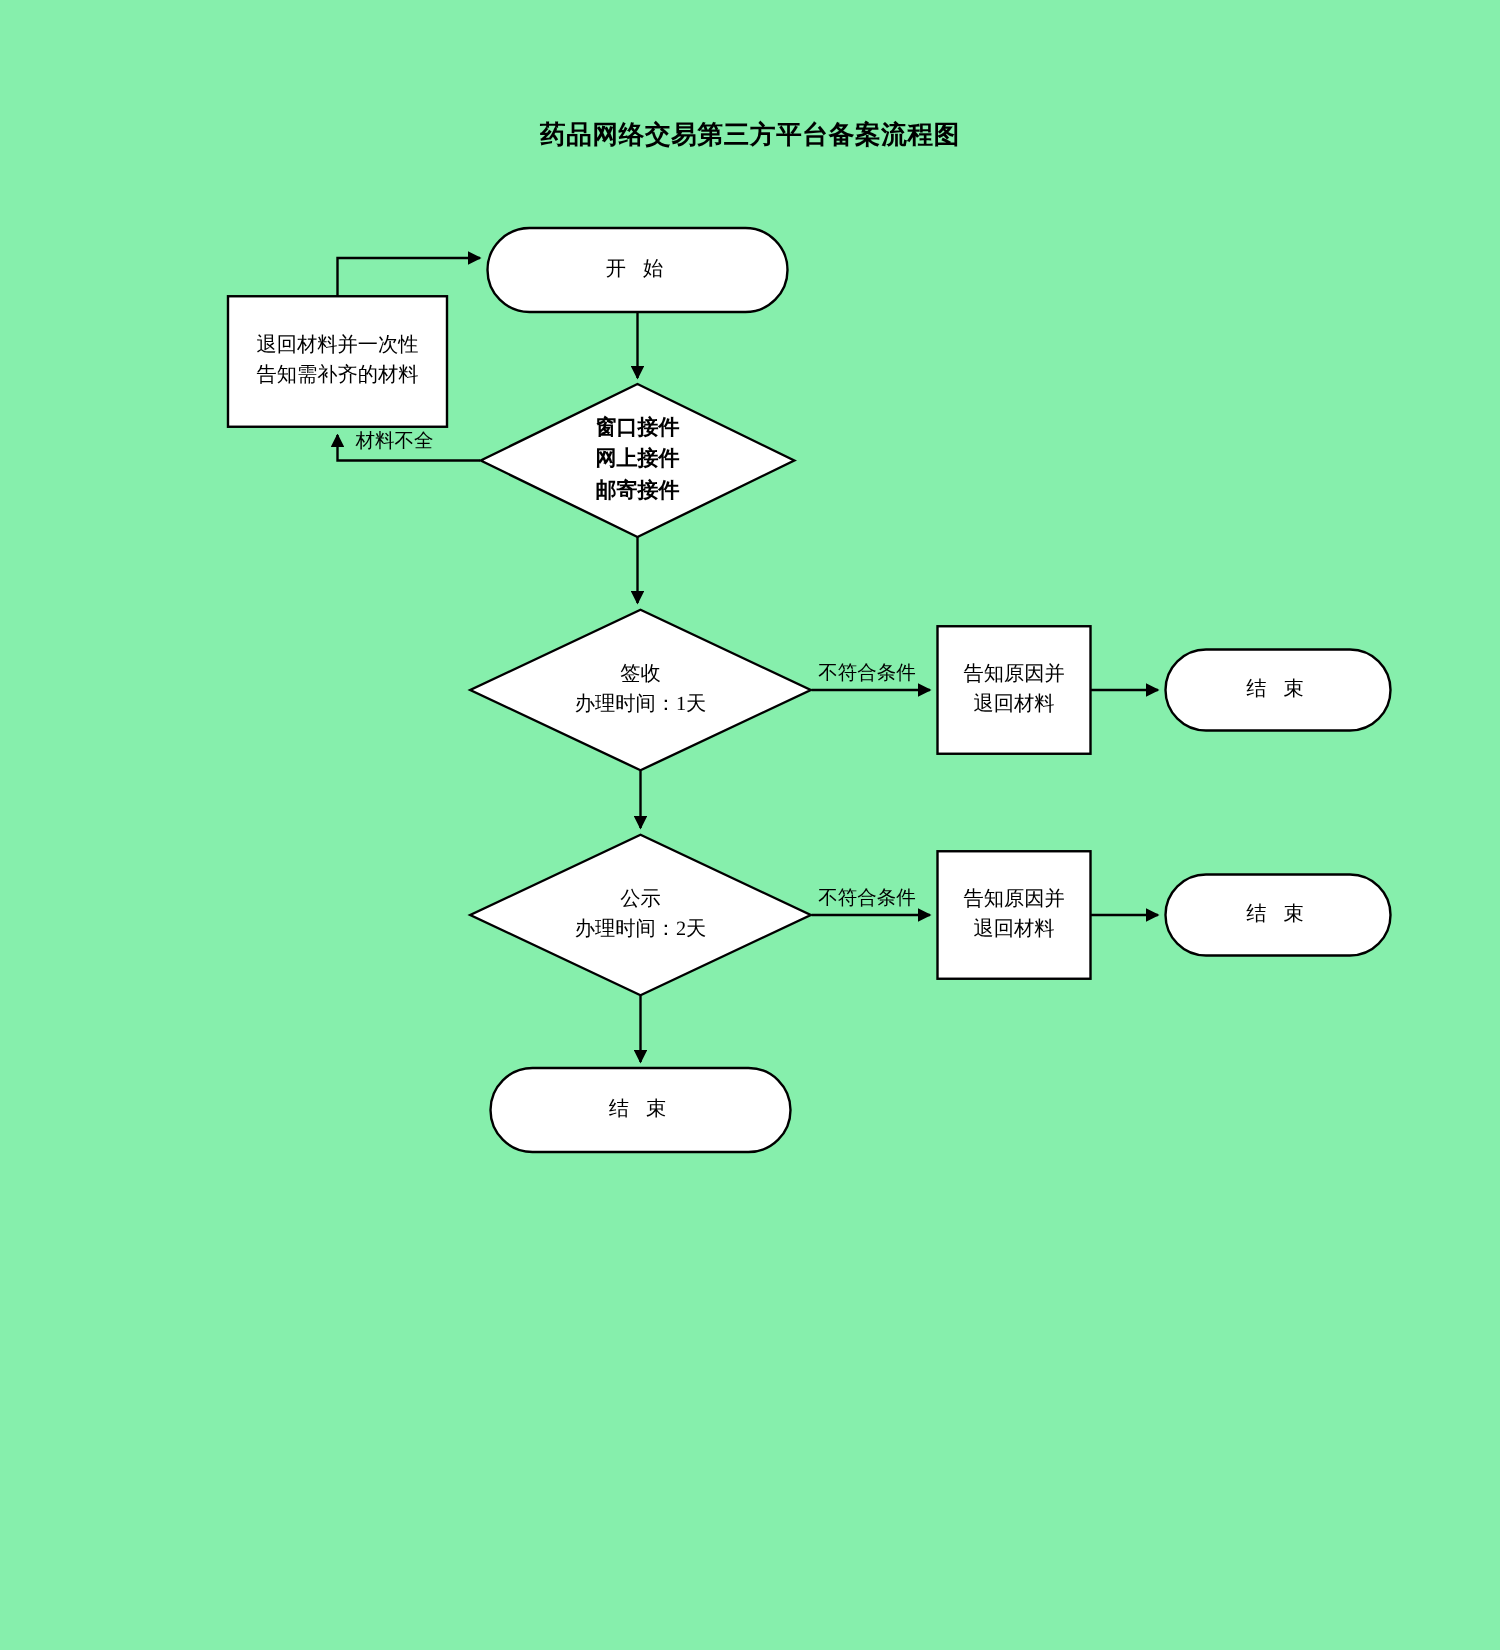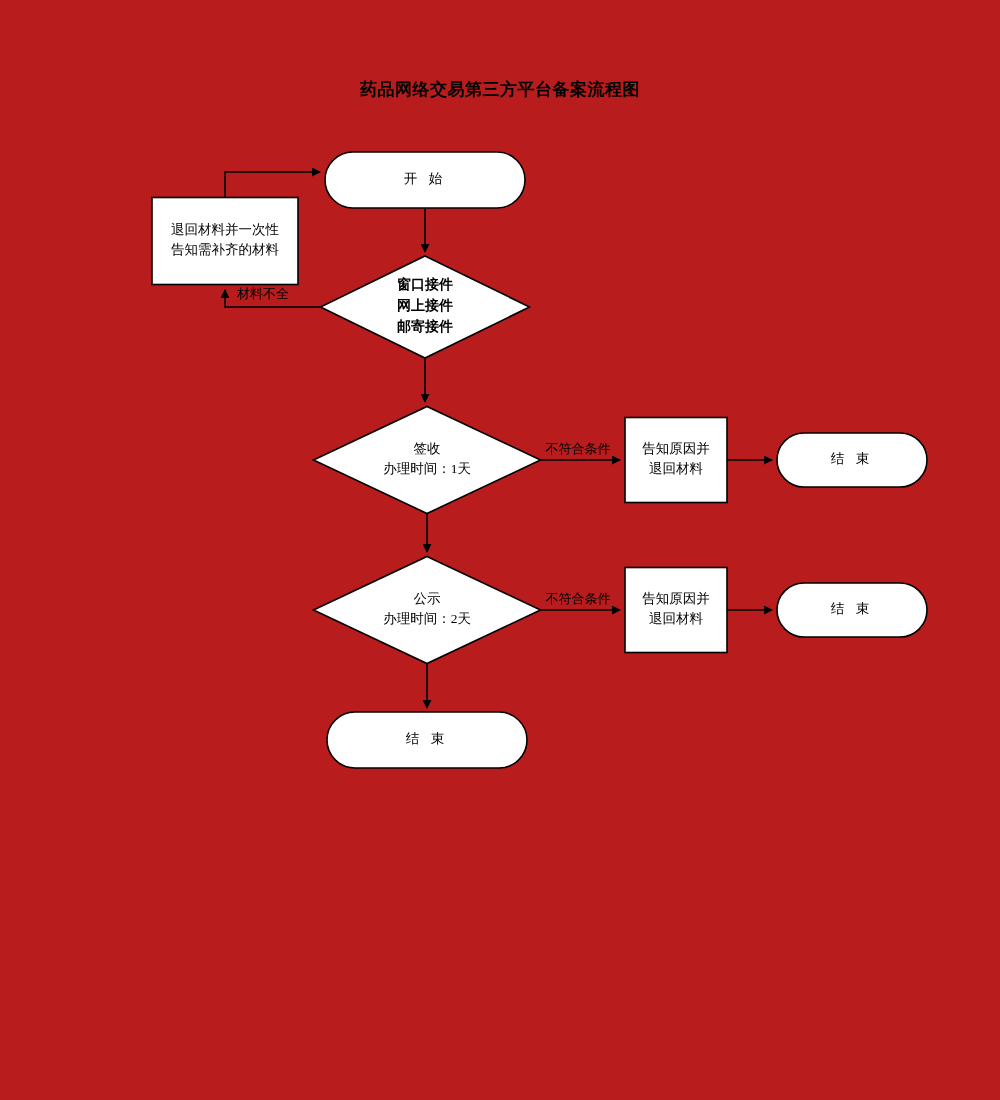--- a/index.html
+++ b/index.html
@@ -11,21 +11,21 @@
     width: 1000px;
     height: 1100px;
     font-family: "Liberation Serif", "DejaVu Serif", serif;
     color: #000000;
     overflow: hidden;
   }
   #page {
     position: relative;
     width: 1000px;
     height: 1100px;
-    background: #b91c1c;
+    background: #86efac;
   }
   #chart-title {
     position: absolute;
     left: 0;
     top: 78px;
     width: 1000px;
     text-align: center;
     font-size: 17px;
     font-weight: bold;
     letter-spacing: 0.5px;

